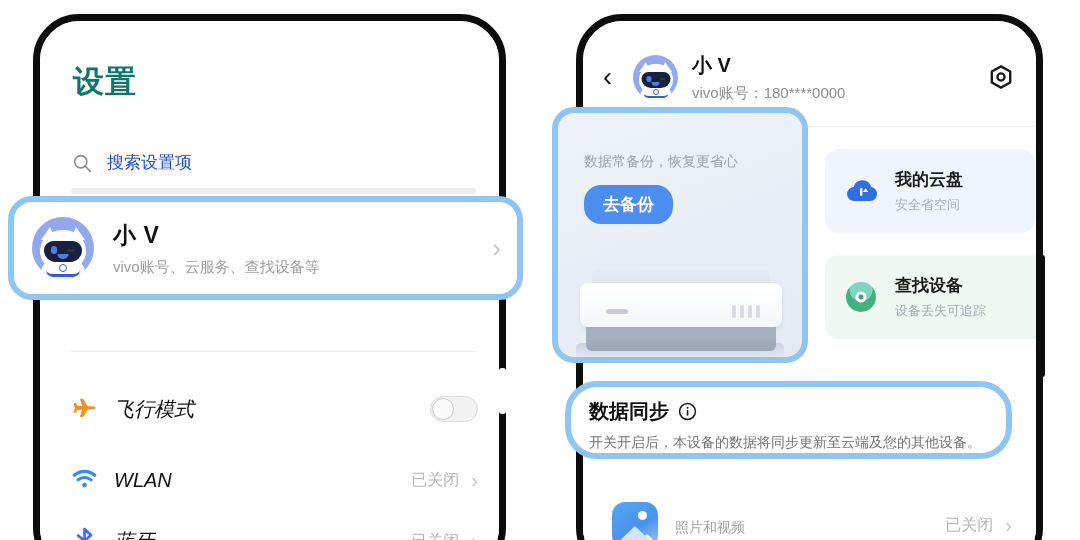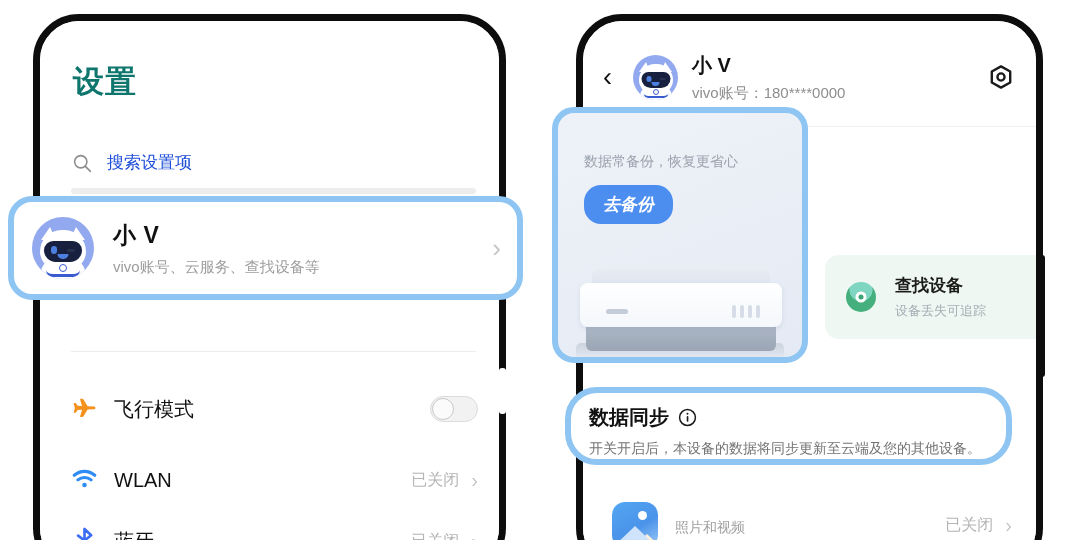--- a/index.html
+++ b/index.html
@@ -63,21 +63,21 @@
 
   .profile-text { margin-left:19px; flex:1 1 auto; }
   .profile-name { font-size:23px; font-weight:bold; color:#111; letter-spacing:.5px; }
   .profile-sub  { font-size:15px; color:#9d9d9d; margin-top:7px; }
   .chev { color:#c6c6c6; font-size:26px; font-weight:300; line-height:1; }
 
   .divider { position:absolute; left:31px; width:405px; height:1px; background:#ededed; }
 
   .srow { position:absolute; left:30px; width:408px; height:34px; display:flex; align-items:center; }
   .srow .ico { width:34px; height:30px; flex:0 0 auto; position:relative; }
-  .srow .lbl { font-size:20px; color:#111; margin-left:10px; flex:1 1 auto; }
+  .srow .lbl { font-size:20px; color:#111; margin-left:10px; flex:1 1 auto;font-style:italic; }
   .srow .val { font-size:16px; color:#b4b4b4; margin-right:12px; }
   .srow .cv  { font-size:20px; color:#c6c6c6; font-weight:300; }
 
   .toggle { width:48px; height:26px; border-radius:13px; background:#f2f2f2;
             border:1.5px solid #dcdcdc; position:relative; }
   .toggle .knob { position:absolute; left:1px; top:1px; width:22px; height:22px; border-radius:50%;
                   background:#fbfbfb; border:1.5px solid #c9c9c9; }
 
   
   .r-head { position:absolute; left:0; top:28px; width:100%; height:56px; display:flex; align-items:center; padding:0 22px 0 20px; }
@@ -101,21 +101,21 @@
 
   .r-divider { position:absolute; left:0; top:105px; width:100%; height:1px; background:#f0f0f0; }
 
   
   .hl-backup { left:552px; top:107px; width:256px; height:256px; border-radius:22px;
                background:linear-gradient(160deg,#eef2f8 0%,#e9eef6 55%,#e4eaf4 100%); }
   .bk-inner { position:absolute; inset:0; padding:30px 0 0 26px; overflow:hidden; border-radius:16px; }
   .bk-title { font-size:22px; font-weight:bold; color:#1b1b1b; }
   .bk-sub { font-size:14px; color:#9aa2ad; margin-top:10px; }
   .bk-btn { margin-top:14px; display:inline-block; background:#4c8df0; color:#fff; font-size:17px;
-            font-weight:bold; padding:8px 19px; border-radius:17px;font-style:italic; }
+            font-weight:bold; padding:8px 19px; border-radius:17px; }
   .server { position:absolute; left:14px; bottom:-4px; width:216px; height:92px; }
   .srv-top { position:absolute; left:20px; top:0; width:178px; height:20px;
              background:linear-gradient(180deg,#e7ecf3,#dde3ed); border-radius:7px 7px 0 0; }
   .srv-body { position:absolute; left:8px; top:14px; width:202px; height:44px;
               background:linear-gradient(180deg,#ffffff,#f4f7fb); border-radius:8px;
               box-shadow:0 2px 5px rgba(120,140,170,.18); }
   .srv-dash { position:absolute; left:26px; top:26px; width:22px; height:5px; background:#c3ccd8; border-radius:3px; }
   .srv-leds { position:absolute; right:22px; top:22px; display:flex; gap:4px; }
   .srv-leds i { display:block; width:4px; height:13px; background:#d6dde8; border-radius:2px; }
   .srv-base { position:absolute; left:14px; top:56px; width:190px; height:26px;
@@ -134,21 +134,21 @@
 
   .cloud-ico { position:absolute; left:0; top:2px; width:36px; height:26px; }
   .loc-ico { position:absolute; left:1px; top:0; width:30px; height:30px; border-radius:50%;
              background:radial-gradient(circle at 50% 26%, #7fd6c0 0 42%, #45b07e 44% 100%); }
   .loc-ico::after { content:""; position:absolute; left:50%; top:50%; transform:translate(-50%,-50%);
                     width:11px; height:11px; border-radius:50%; background:#fff; }
   .loc-ico::before { content:""; position:absolute; left:50%; top:50%; transform:translate(-50%,-50%);
                      width:5px; height:5px; border-radius:50%; background:#3aa474; z-index:2; }
 
   
-  .hl-sync { left:565px; top:381px; width:447px; height:78px; border-radius:32px; background:#ffffff;margin-top:6px; }
+  .hl-sync { left:565px; top:381px; width:447px; height:78px; border-radius:32px; background:#ffffff; }
   .sync-inner { position:absolute; inset:0; padding:11px 0 0 18px; }
   .sync-title-row { display:flex; align-items:center; gap:9px; }
   .sync-title { font-size:20px; font-weight:bold; color:#111; }
   .info-ico { width:19px; height:19px; }
   .sync-desc { font-size:14px; color:#737373; margin-top:9px; }
 
   
   .album-row { position:absolute; left:0; top:473px; width:100%; height:62px;
                display:flex; align-items:center; padding:0 24px 0 29px; }
   .album-ico { width:46px; height:46px; border-radius:13px; position:relative; overflow:hidden;
@@ -275,20 +275,34 @@
           <div class="r-acct">vivo账号：180****0000</div>
         </div>
         <svg class="gear-hex" viewBox="0 0 24 24">
           <path d="M12 2.2 20.5 7v10L12 21.8 3.5 17V7z" fill="none" stroke="#1b1b1b" stroke-width="2.2" stroke-linejoin="round"></path>
           <circle cx="12" cy="12" r="3.3" fill="none" stroke="#1b1b1b" stroke-width="2.2"></circle>
         </svg>
       </div>
 
       <div class="r-divider"></div>
 
+      <div class="mini-card mc-blue" style="position:absolute; left:242px; top:128px;">
+        <div class="mc-ico">
+          <svg class="cloud-ico" viewBox="0 0 36 26">
+            <path d="M9.5 23h16a7 7 0 0 0 .6-13.9A9 9 0 0 0 8.7 9 6.9 6.9 0 0 0 9.5 23z" fill="#2f6fe0"></path>
+            <rect x="15" y="10" width="2.4" height="8" rx="1.2" fill="#fff"></rect>
+            <path d="M20.6 10.3l2.8 3.7h-5.6z" fill="#fff"></path>
+            <path d="M20.6 18.2l-2.6-3.4h5.2z" fill="#fff" opacity="0"></path>
+          </svg>
+        </div>
+        <div class="mc-txt">
+          <div class="mc-title">我的云盘</div>
+          <div class="mc-sub">安全省空间</div>
+        </div>
+      </div>
 
       <div class="mini-card mc-green" style="position:absolute; left:242px; top:234px;">
         <div class="mc-ico">
           <div class="loc-ico"></div>
         </div>
         <div class="mc-txt">
           <div class="mc-title">查找设备</div>
           <div class="mc-sub">设备丢失可追踪</div>
         </div>
       </div>

